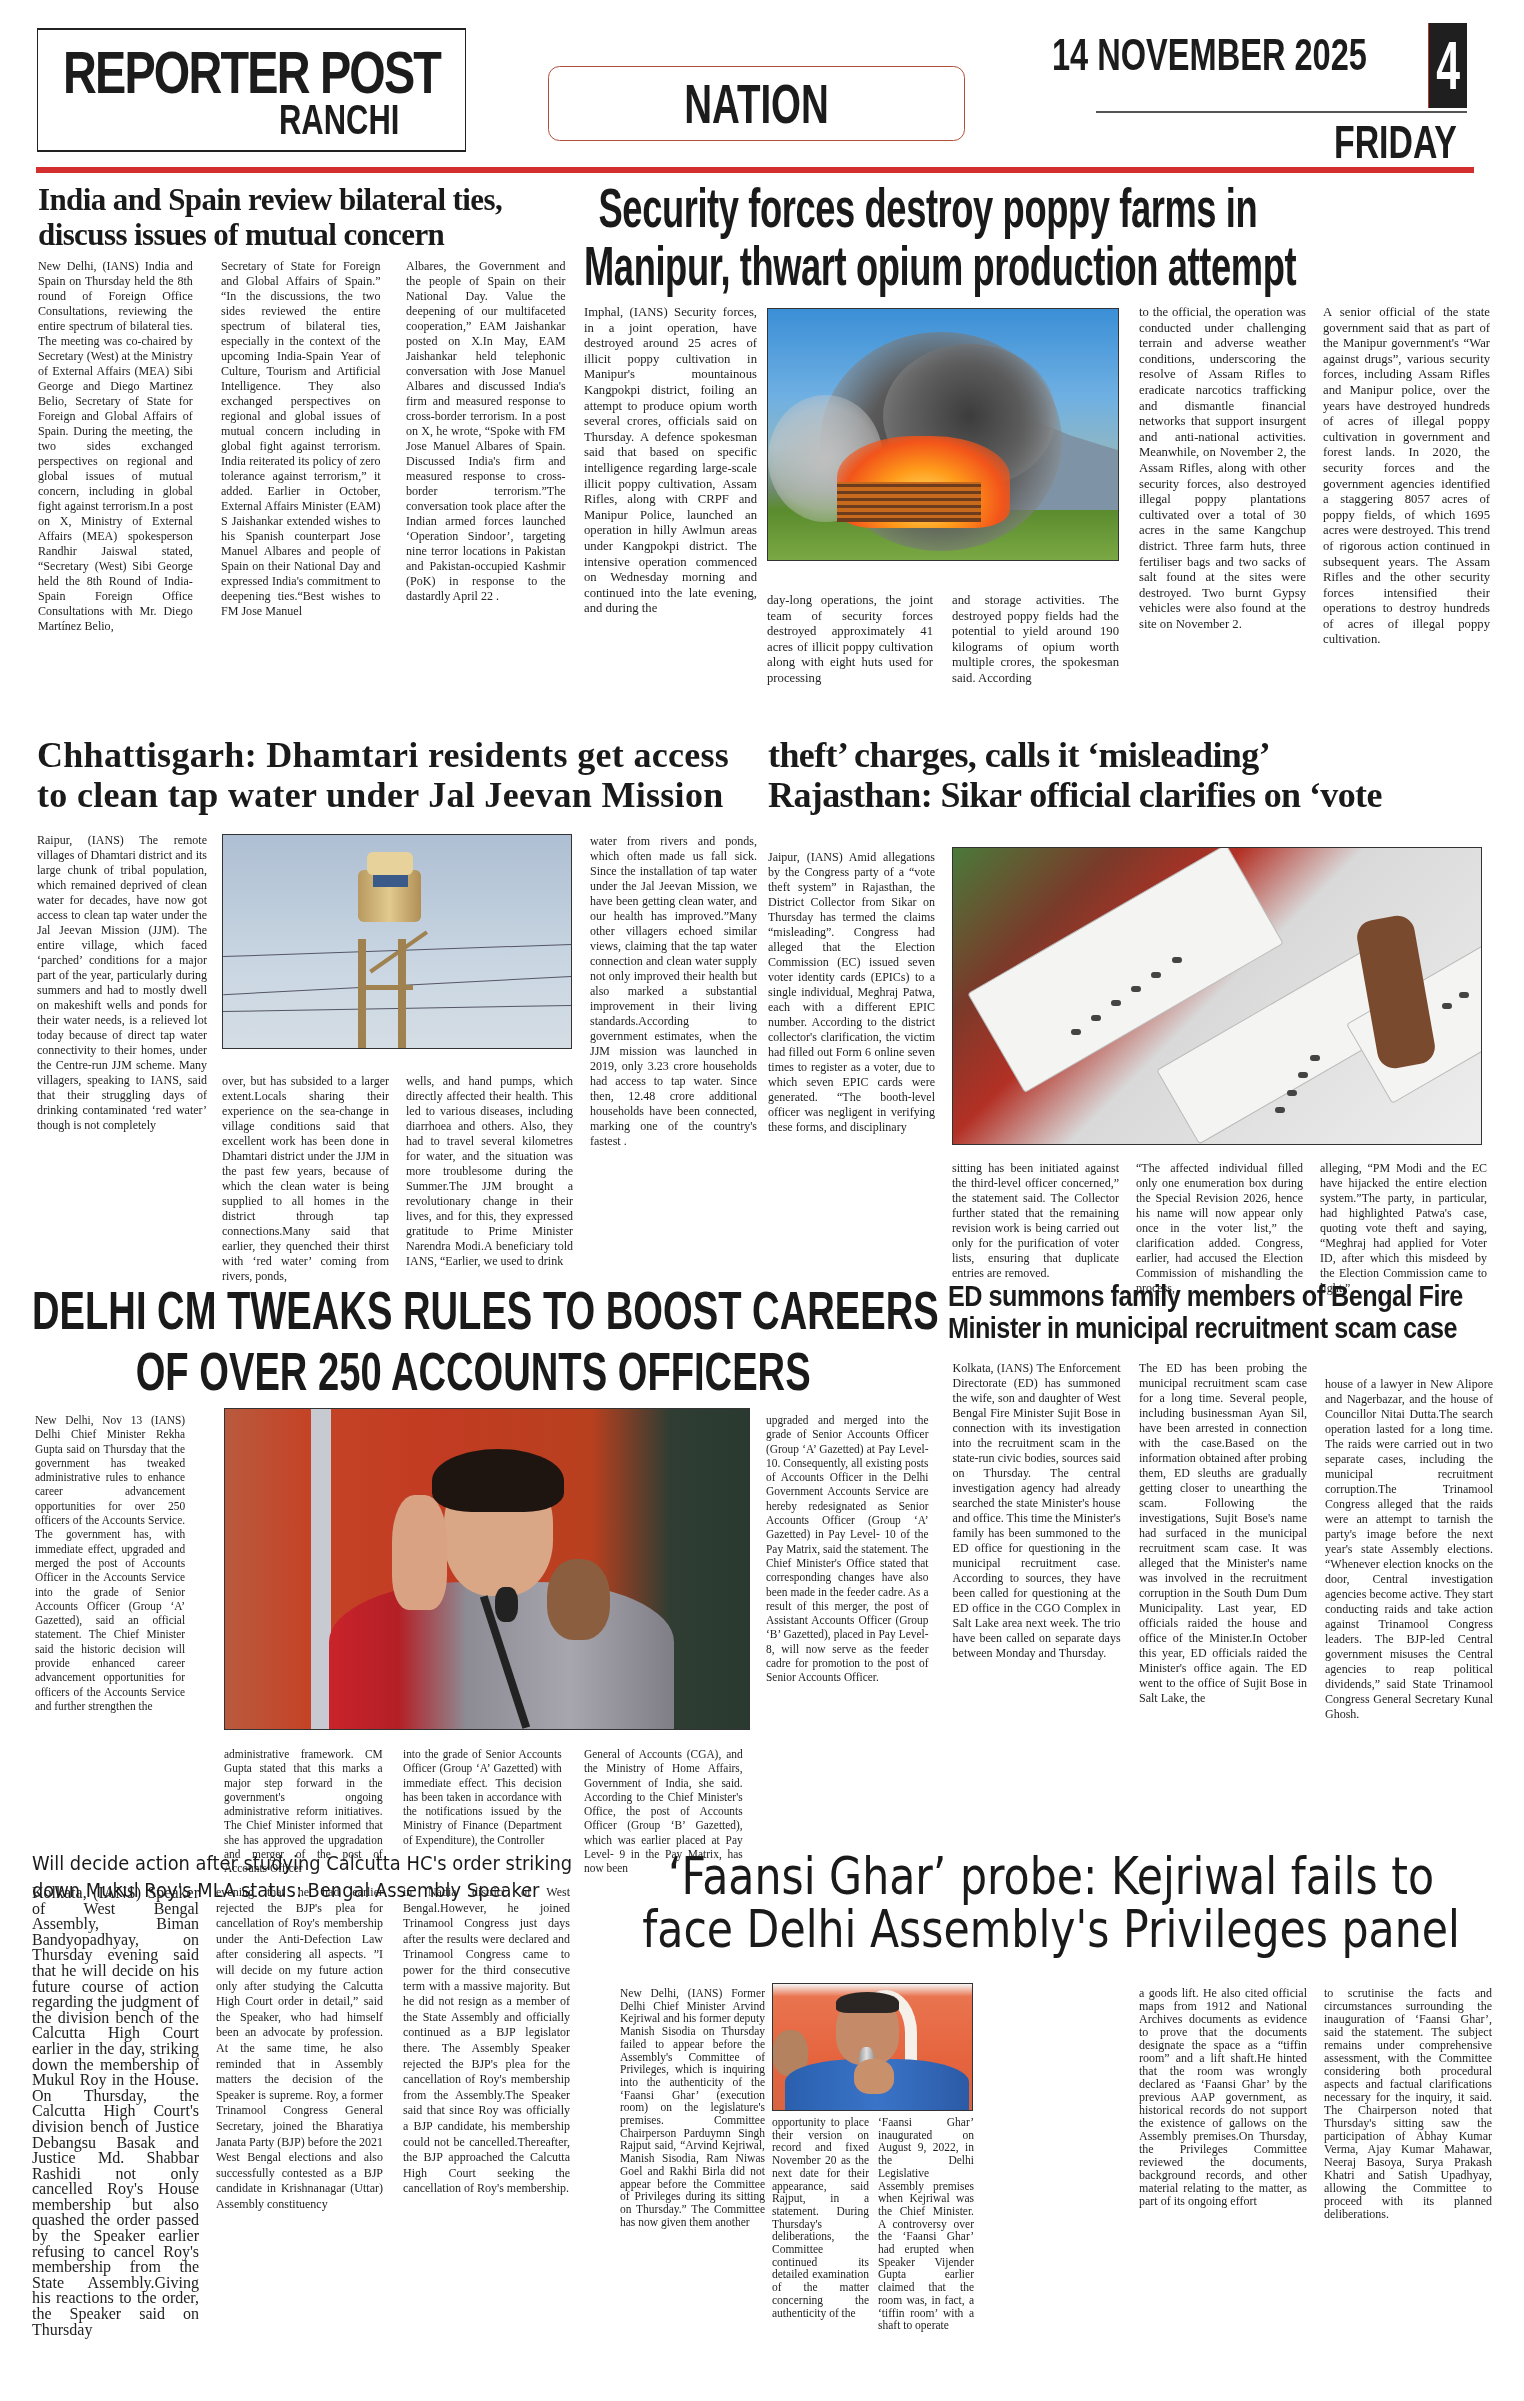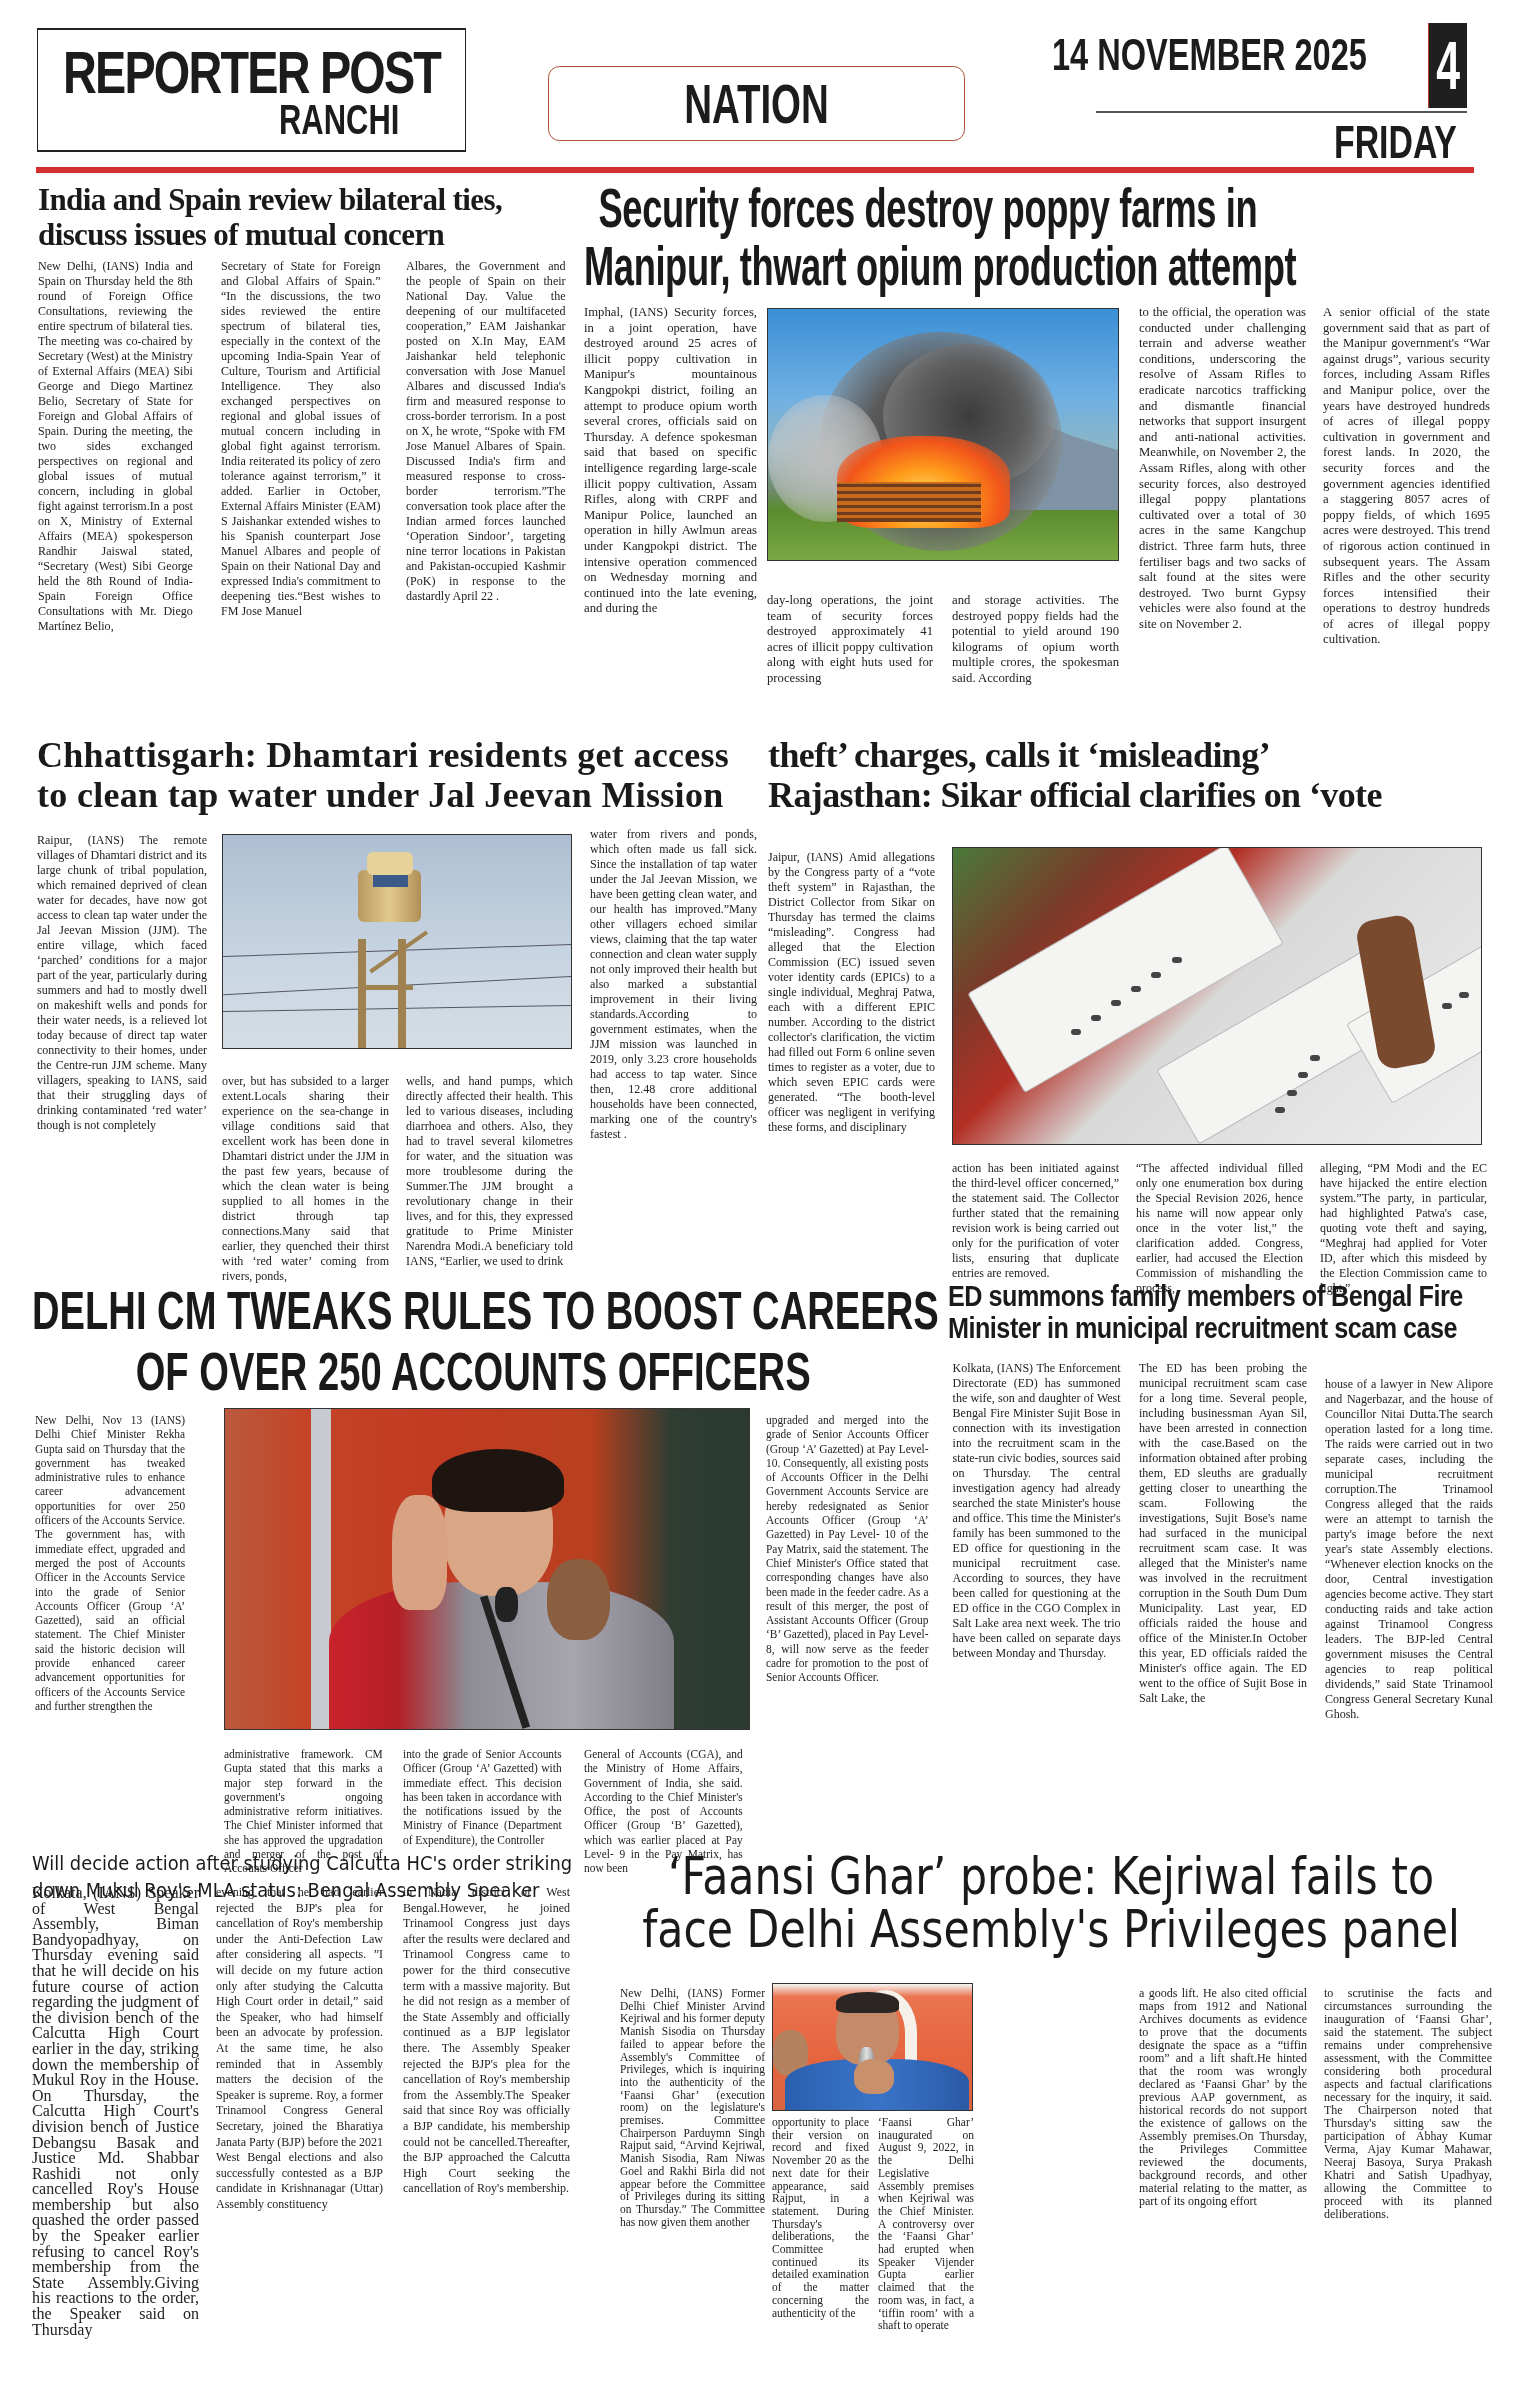--- a/index.html
+++ b/index.html
@@ -148,21 +148,21 @@
     <div class="tank" style="left:135px; top:35px; width:63px; height:52px;"></div>
     <div class="tank" style="left:144px; top:17.3px; width:46px; height:23px; background:#e8d29c;"></div>
     <div style="position:absolute; left:150px; top:40px; width:35px; height:11.5px; background:#3a5a8a;"></div>
   </div>
   <div class="col abs" style="left:185px; top:339px; width:167px; font-size:12px; line-height:15px;">
       <p>over, but has subsided to a larger extent.Locals sharing their experience on the sea-change in village conditions said that excellent work has been done in Dhamtari district under the JJM in the past few years, because of which the clean water is being supplied to all homes in the district through tap connections.Many said that earlier, they quenched their thirst with ‘red water’ coming from rivers, ponds,</p>
     </div>
   <div class="col abs" style="left:369px; top:339px; width:167px; font-size:12px; line-height:15px;">
       <p>wells, and hand pumps, which directly affected their health. This led to various diseases, including diarrhoea and others. Also, they had to travel several kilometres for water, and the situation was more troublesome during the Summer.The JJM brought a revolutionary change in their lives, and for this, they expressed gratitude to Prime Minister Narendra Modi.A beneficiary told IANS, “Earlier, we used to drink</p>
     </div>
-  <div class="col abs" style="left:553px; top:92px; width:167px; font-size:12px; line-height:15px;">
+  <div class="col abs" style="left:553px; top:99px; width:167px; font-size:12px; line-height:15px;">
       <p>water from rivers and ponds, which often made us fall sick. Since the installation of tap water under the Jal Jeevan Mission, we have been getting clean water, and our health has improved.”Many other villagers echoed similar views, claiming that the tap water connection and clean water supply not only improved their health but also marked a substantial improvement in their living standards.According to government estimates, when the JJM mission was launched in 2019, only 3.23 crore households had access to tap water. Since then, 12.48 crore additional households have been connected, marking one of the country's fastest .</p>
     </div>
 </div>
 
 <div class="abs" style="left:768px; top:735px; width:725px; height:541px;">
   <div class="hl-serif" style="font-size:36px; white-space:nowrap;">
     <div>theft’ charges, calls it ‘misleading’</div>
     <div>Rajasthan: Sikar official clarifies on ‘vote</div>
   </div>
   <div class="col abs" style="left:0; top:115px; width:167px; font-size:12px; line-height:15px;">
@@ -180,21 +180,21 @@
     <div class="btn" style="left:118px; top:181px;"></div>
     <div class="btn" style="left:357px; top:207px;"></div>
     <div class="btn" style="left:345px; top:224px;"></div>
     <div class="btn" style="left:334px; top:242px;"></div>
     <div class="btn" style="left:322px; top:259px;"></div>
     <div class="btn" style="left:489px; top:155px;"></div>
     <div class="btn" style="left:506px; top:144px;"></div>
     <div style="position:absolute; left:414px; top:69px; width:58px; height:150px; background:#7a4a2e; border-radius:17.3px; transform:rotate(-10deg);"></div>
   </div>
   <div class="col abs" style="left:184px; top:426px; width:167px; font-size:12px; line-height:15px;">
-      <p>action has been initiated against the third-level officer concerned,” the statement said. The Collector further stated that the remaining revision work is being carried out only for the purification of voter lists, ensuring that duplicate entries are removed.</p>
+      <p>sitting has been initiated against the third-level officer concerned,” the statement said. The Collector further stated that the remaining revision work is being carried out only for the purification of voter lists, ensuring that duplicate entries are removed.</p>
     </div>
   <div class="col abs" style="left:368px; top:426px; width:167px; font-size:12px; line-height:15px;">
       <p>“The affected individual filled only one enumeration box during the Special Revision 2026, hence his name will now appear only once in the voter list,” the clarification added. Congress, earlier, had accused the Election Commission of mishandling the process,</p>
     </div>
   <div class="col abs" style="left:552px; top:426px; width:167px; font-size:12px; line-height:15px;">
       <p>alleging, “PM Modi and the EC have hijacked the entire election system.”The party, in particular, had highlighted Patwa's case, quoting vote theft and saying, “Meghraj had applied for Voter ID, after which this misdeed by the Election Commission came to light.”</p>
     </div>
 </div>
 
 <div class="abs" style="left:32px; top:1280px; width:915px; height:570px;">

